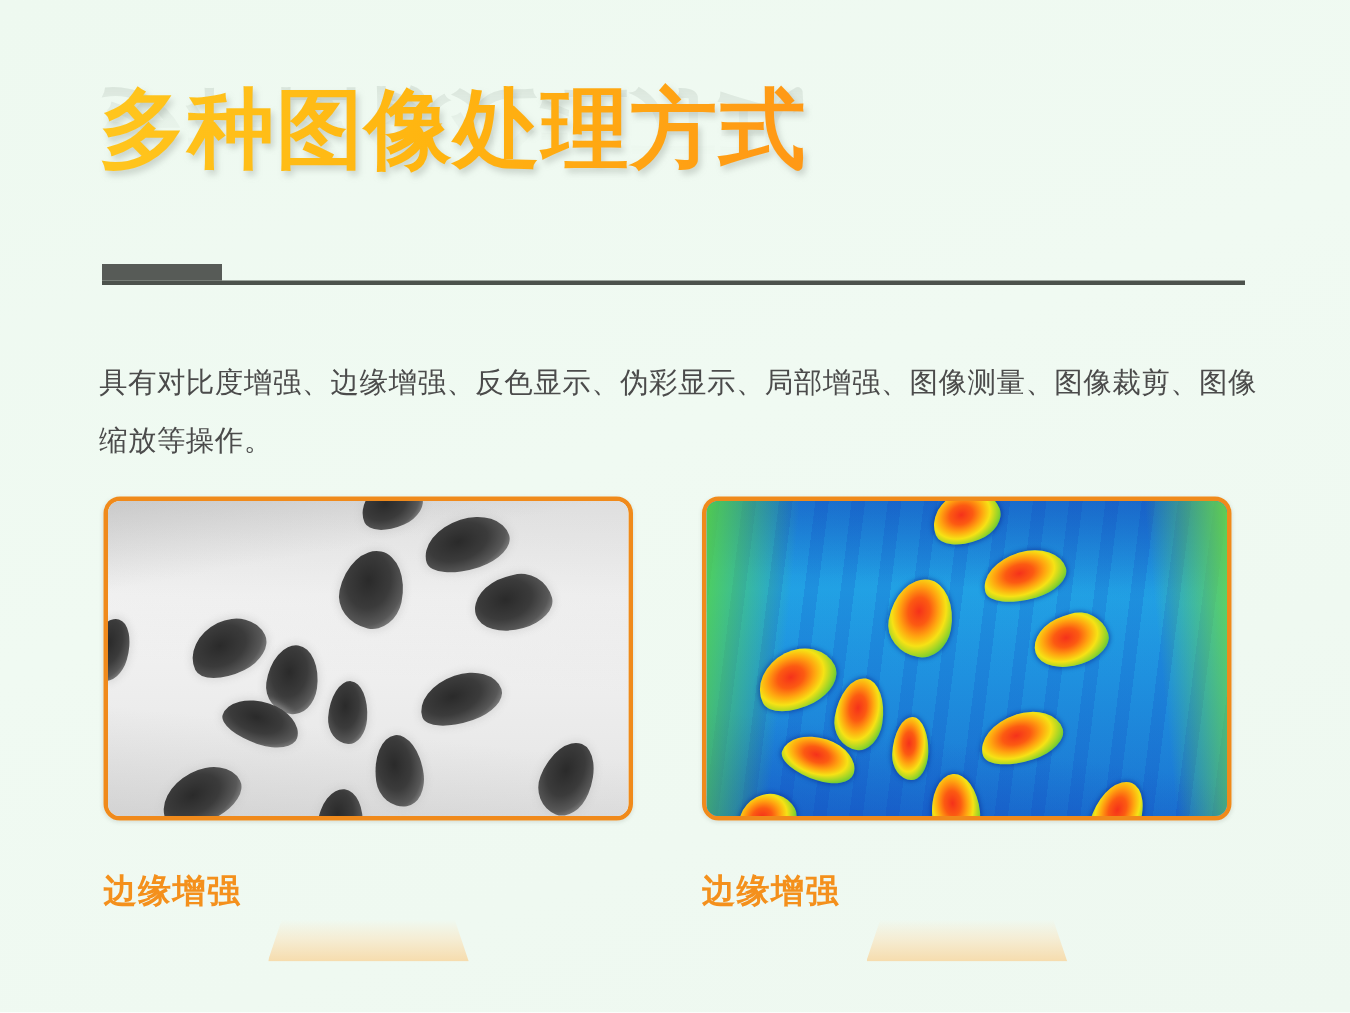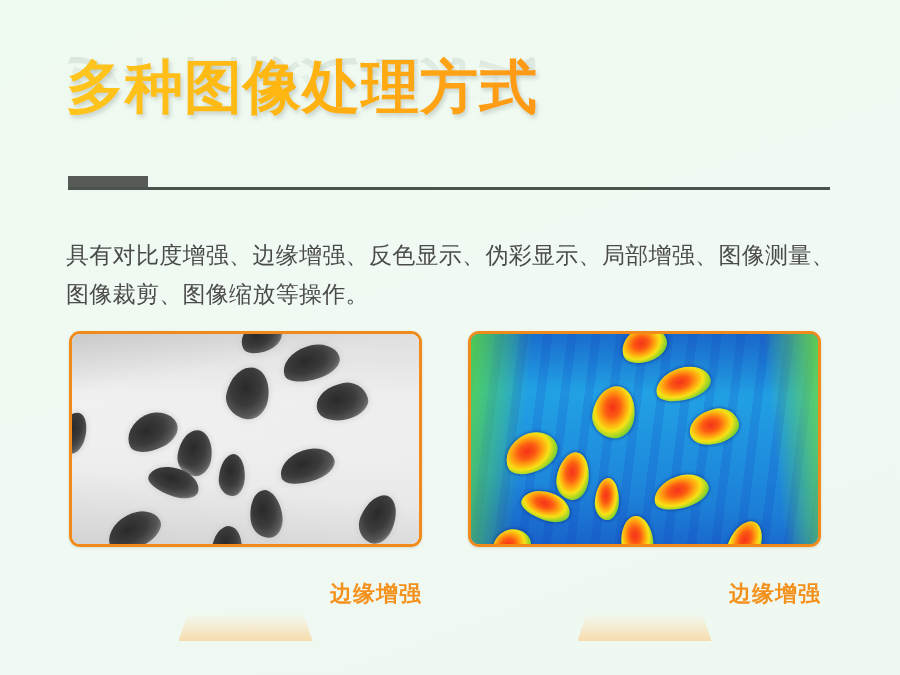--- a/index.html
+++ b/index.html
@@ -85,21 +85,21 @@
     height: 3px;
     background: #4c524c;
   }
 
   
   .body-text {
     position: absolute;
     left: 66px;
     top: 236px;
     width: 780px;
-    font-size: 23px;
+    font-size: 19px;
     line-height: 39px;
     color: #4b4b4b;
     letter-spacing: 0.3px;
   }
 
   
   .card {
     position: absolute;
     top: 331px;
     width: 353px;
@@ -150,21 +150,21 @@
   .seed-color {
     background: radial-gradient(ellipse at 45% 42%, #f5321a 0%, #fc5a12 22%, #ffa510 40%, #f6e215 55%, #8fd32a 72%, #36b44c 86%, #123c9e 100%);
     box-shadow: 0 0 3px 1px rgba(10,40,140,0.55);
   }
 
   
   .caption-wrap {
     position: absolute;
     top: 580px;
     width: 353px;
-    text-align: right;
+    text-align: left;
   }
   .caption-left  { left: 69px;  }
   .caption-right { left: 468px; }
 
   .caption-text {
     font-size: 22px;
     font-weight: bold;
     color: #f4901c;
     letter-spacing: 1px;
     line-height: 28px;

